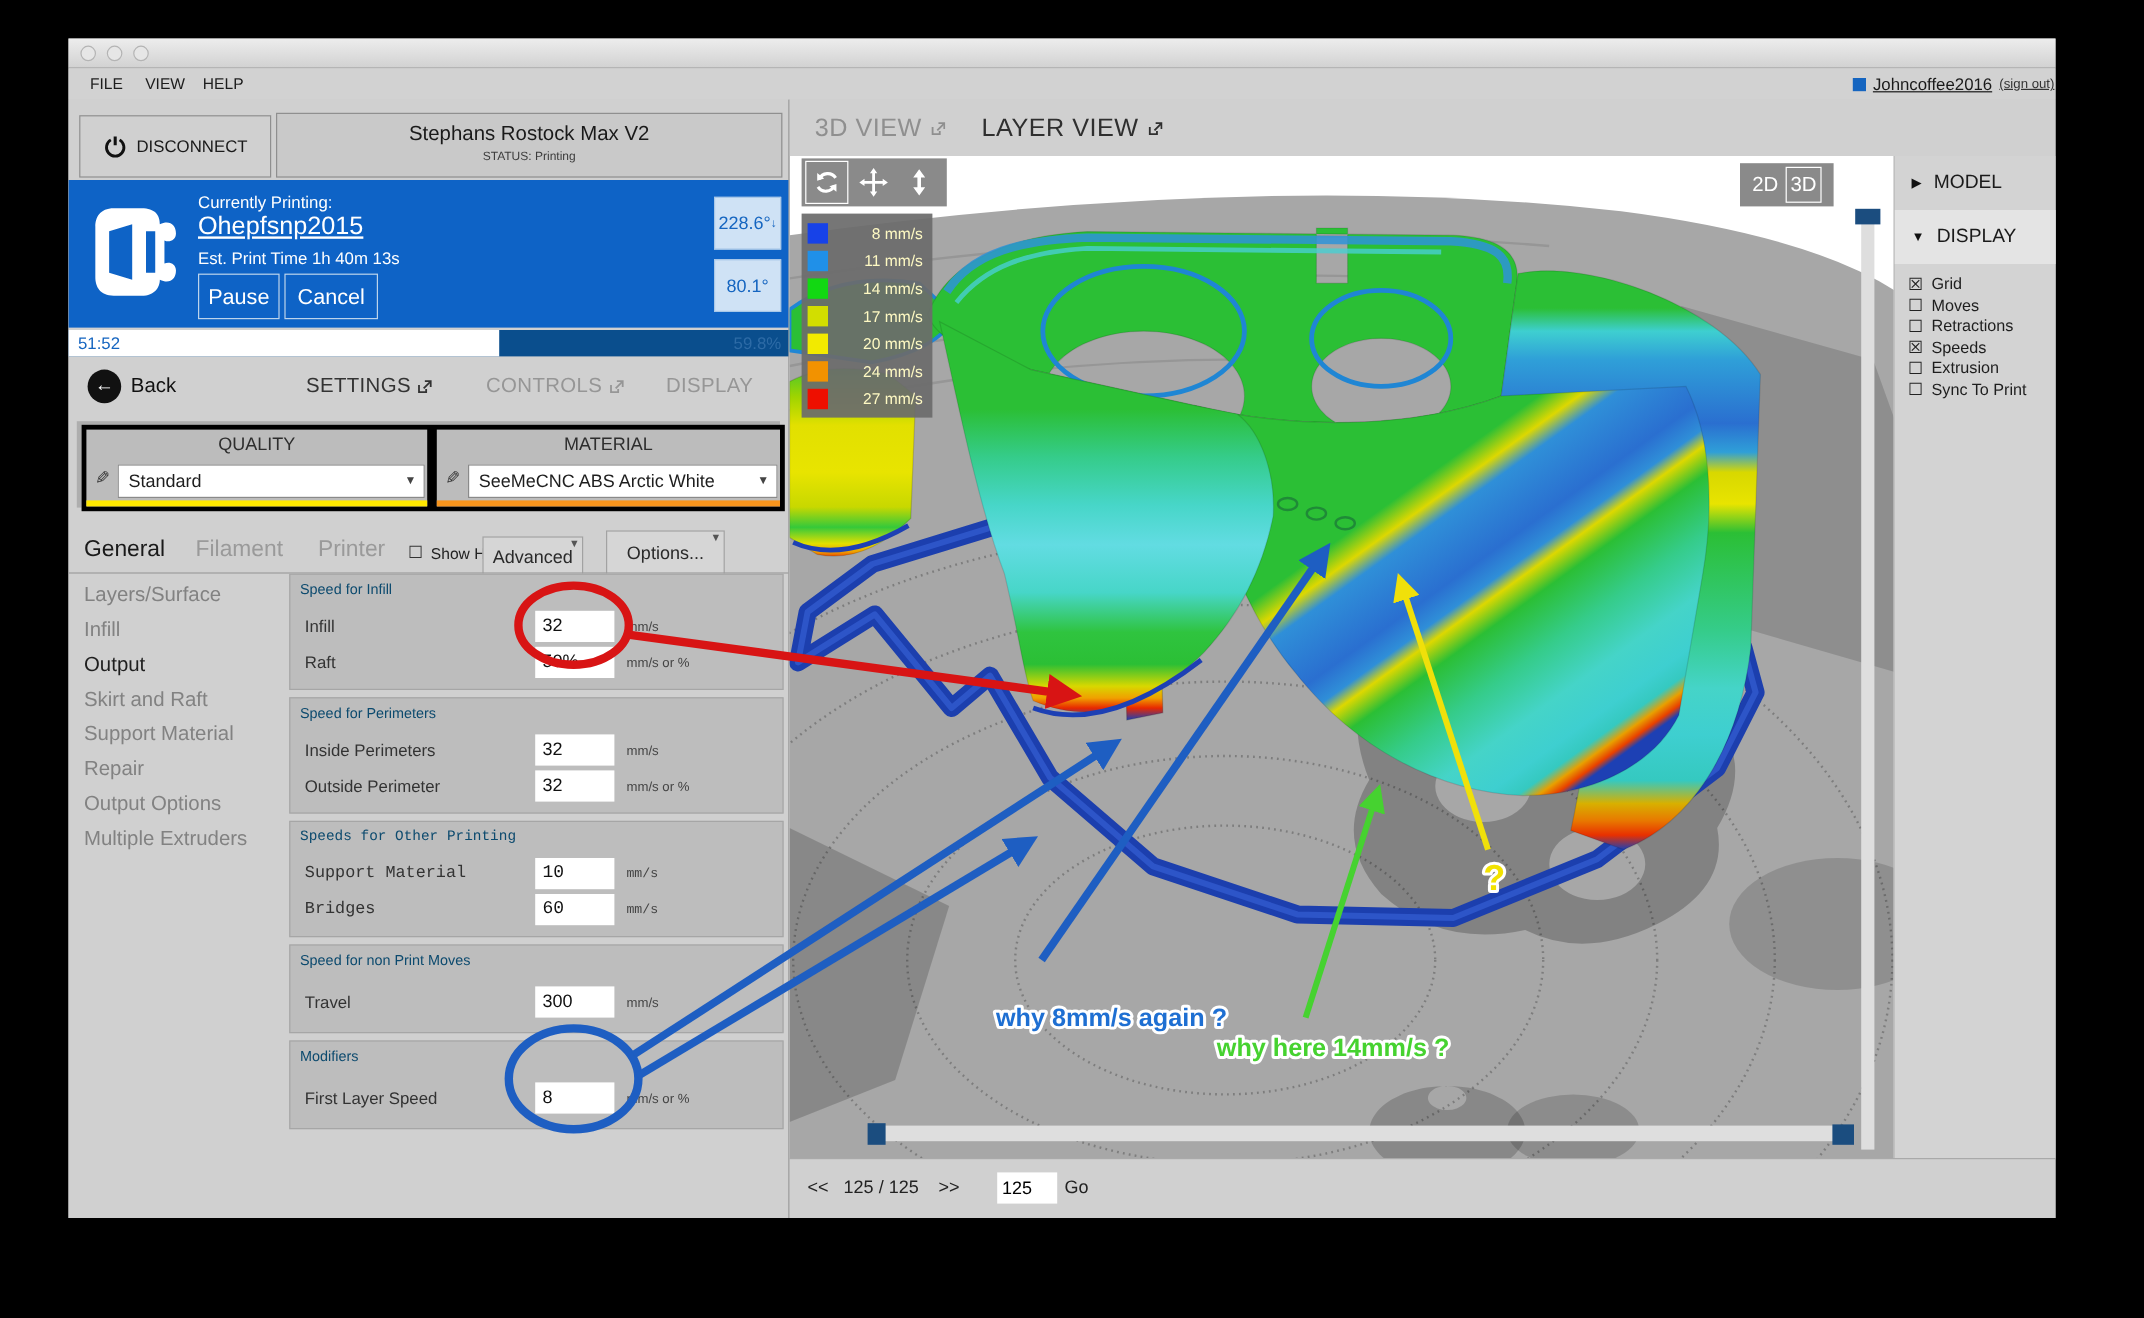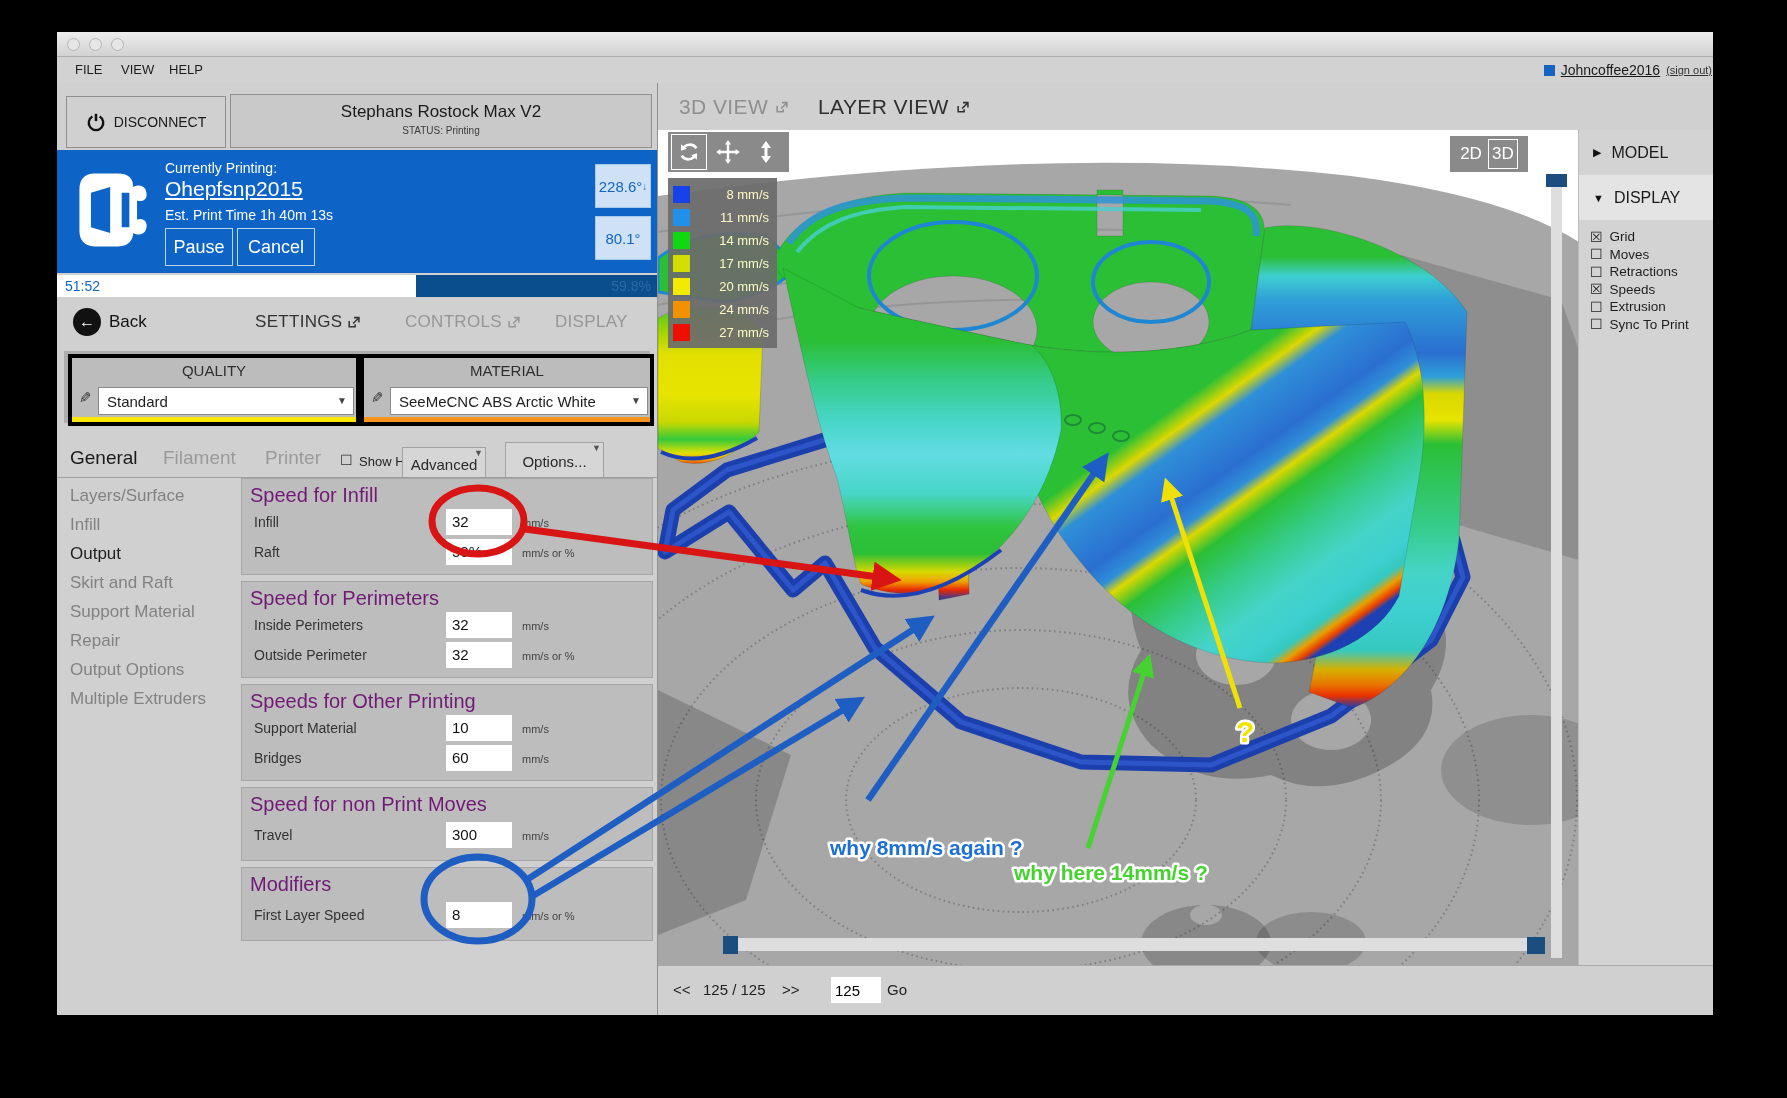--- a/index.html
+++ b/index.html
@@ -65,21 +65,21 @@
             display:flex;align-items:center;justify-content:center;}
   .corner-arrow{position:absolute;right:2px;top:0;font-size:9px;color:#555;}
   #tabdivider{position:absolute;left:0;top:394px;width:600px;height:1px;background:#9e9e9e;}
 
   #sidebar{position:absolute;left:0;top:398px;width:182px;}
   .side-item{height:29px;line-height:29px;padding-left:13px;font-size:17px;color:#828282;}
   .side-item.active{color:#1f1f1f;}
 
   #sections{position:absolute;left:184px;top:395px;width:412px;}
   .section{background:#bdbdbd;border:1px solid #a6a6a6;margin-bottom:6px;padding-top:5px;}
-  .sec-title{font-size:20px;color:#701a75;margin-left:8px;height:24px;}
+  .sec-title{font-size:12px;color:#0c4a6e;margin-left:8px;height:24px;}
   .srow{height:30px;position:relative;}
   .slabel{position:absolute;left:12px;top:6px;font-size:14px;color:#333;}
   .sinput{position:absolute;left:204px;top:1px;width:60px;height:26px;background:#fff;font-size:15px;
           color:#111;padding-left:6px;line-height:26px;}
   .sunit{position:absolute;left:280px;top:9px;font-size:11px;color:#444;}
   .sec-tall .srow{height:37px;} .sec-tall .slabel{top:10px;} .sec-tall .sinput{top:5px;} .sec-tall .sunit{top:13px;}
 
   
   #viewhdr{position:absolute;left:601px;top:51px;width:1055px;height:47px;background:#d0d0d0;}
   .viewtab{position:absolute;top:12px;font-size:21px;letter-spacing:.4px;display:flex;gap:7px;align-items:center;}
@@ -298,21 +298,21 @@
               <span class="slabel">Inside Perimeters</span>
               <div class="sinput">32</div>
               <span class="sunit">mm/s</span>
             </div>
             <div class="srow">
               <span class="slabel">Outside Perimeter</span>
               <div class="sinput">32</div>
               <span class="sunit">mm/s or %</span>
             </div>
           </div>
-          <div class="section" style="padding-bottom: 6px;">
+          <div class="section" style="padding-bottom: 6px; font-family: Liberation Mono, monospace;">
             <div class="sec-title">Speeds for Other Printing</div>
             <div class="srow">
               <span class="slabel">Support Material</span>
               <div class="sinput">10</div>
               <span class="sunit">mm/s</span>
             </div>
             <div class="srow">
               <span class="slabel">Bridges</span>
               <div class="sinput">60</div>
               <span class="sunit">mm/s</span>

